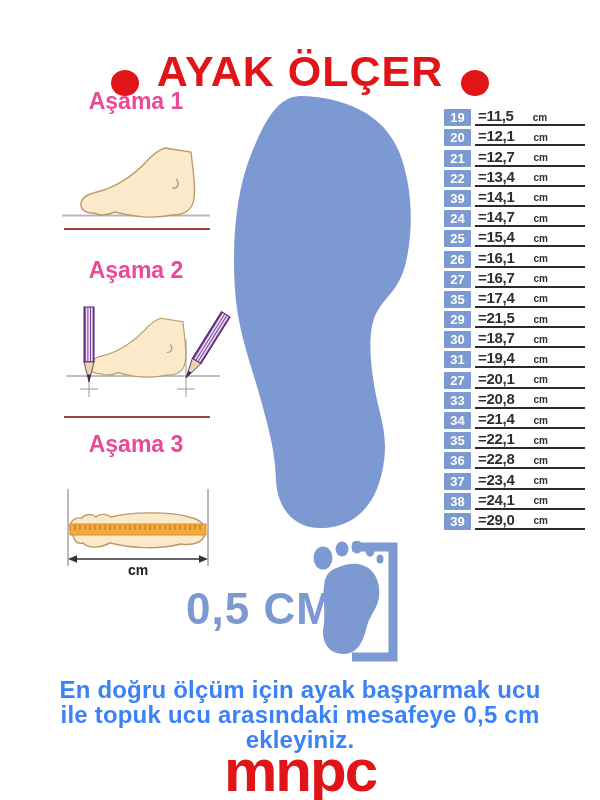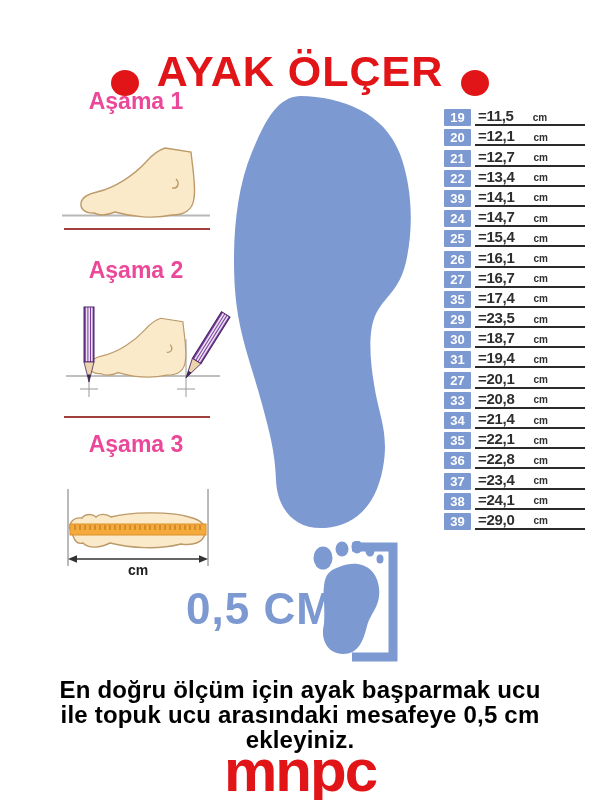--- a/index.html
+++ b/index.html
@@ -50,21 +50,21 @@
   .size-unit { font-size:10px; font-weight:700; color:#2e2e2e; padding-top:3px; }
   
   .add-note {
     position:absolute; left:186px; top:584px;
     display:flex; align-items:center; gap:16px;
     font-size:44px; font-weight:800; color:#7d99d1; letter-spacing:1px;
   }
   
   .instruction {
     position:absolute; left:20px; top:677px; width:560px;
-    text-align:center; color:#000000;
+    text-align:center; color:#3b82f6;
     font-size:24px; font-weight:800; line-height:25px; letter-spacing:0.2px;
     white-space:nowrap;
   }
   
   .brand {
     position:absolute; left:0; top:736px; width:600px; text-align:center;
     font-size:60px; font-weight:800; color:#e11418; letter-spacing:-2px;
   }
 </style>
 </head>
@@ -207,21 +207,21 @@
       <div class="size-row">
       <div class="size-box">35</div>
       <div class="size-val">
         <span class="size-length">=17,4</span>
         <span class="size-unit">cm</span>
       </div>
     </div>
       <div class="size-row">
       <div class="size-box">29</div>
       <div class="size-val">
-        <span class="size-length">=23,5</span>
+        <span class="size-length">=21,5</span>
         <span class="size-unit">cm</span>
       </div>
     </div>
       <div class="size-row">
       <div class="size-box">30</div>
       <div class="size-val">
         <span class="size-length">=18,7</span>
         <span class="size-unit">cm</span>
       </div>
     </div>

